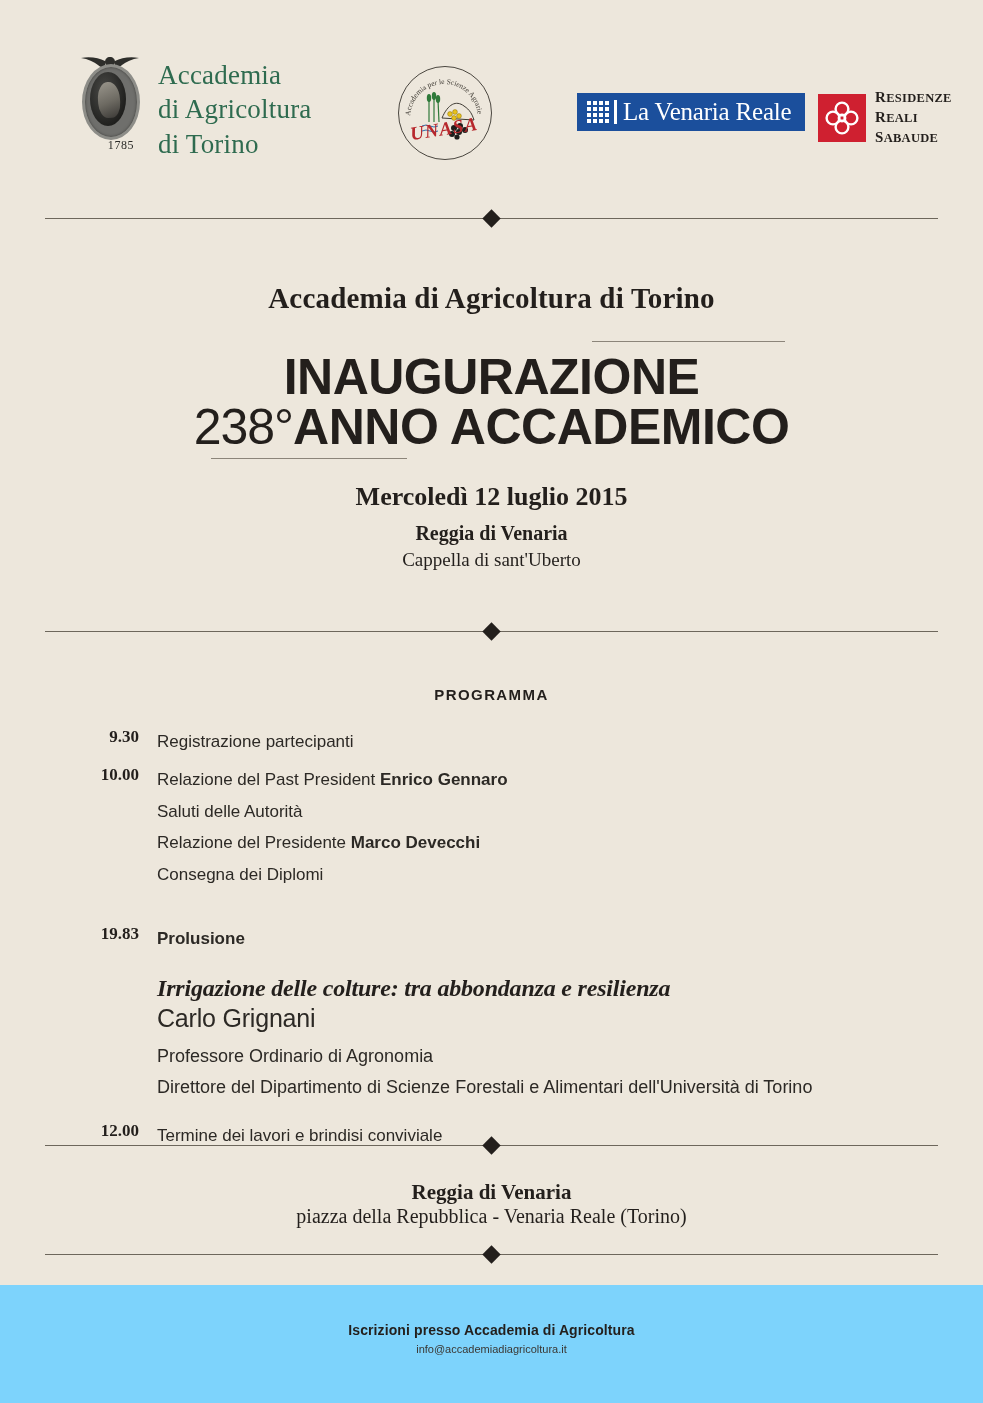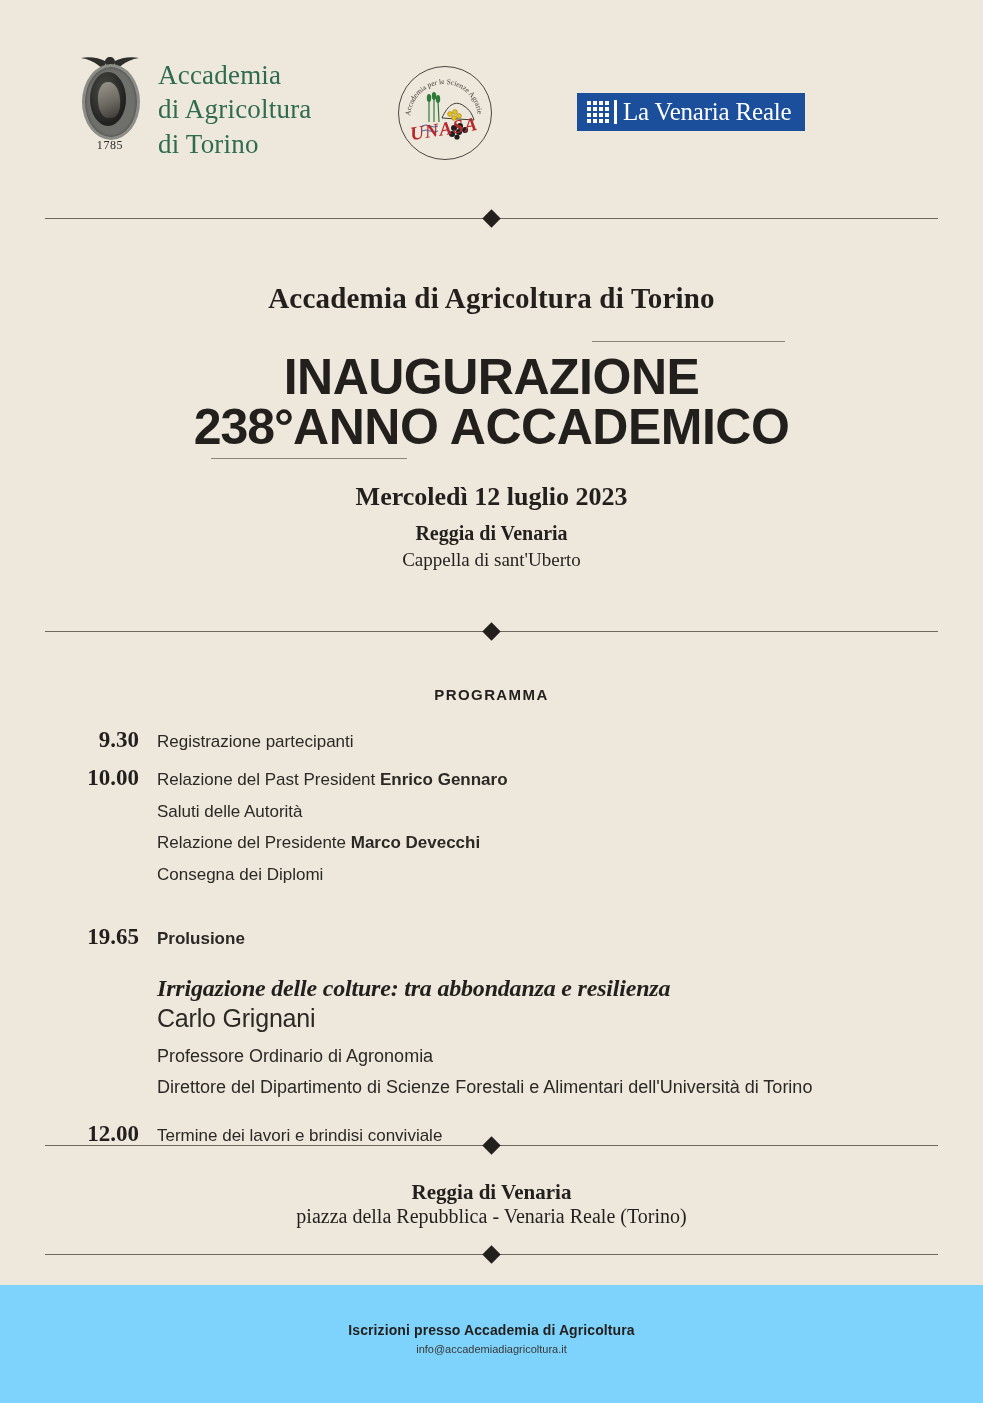--- a/index.html
+++ b/index.html
@@ -68,21 +68,21 @@
   .medallion .bust {
     position: absolute;
     left: 26px; top: 30px;
     width: 22px; height: 36px;
     border-radius: 48% 48% 42% 42%;
     background: linear-gradient(160deg, #9b978d 0%, #6d6a62 55%, #3a3835 100%);
     transform: rotate(-4deg);
   }
   .medallion .year {
     position: absolute;
-    left: 1px; top: 86px;
+    left: 12px; top: 86px;
     width: 74px;
     text-align: center;
     font-family: "Liberation Serif", serif;
     font-size: 12px;
     letter-spacing: 0.6px;
     color: #2b2b28;
   }
   .accademia-words {
     margin-left: 12px;
     margin-top: 6px;
@@ -223,21 +223,21 @@
   }
   .hero-title {
     font-family: "Liberation Sans", sans-serif;
     font-weight: bold;
     font-size: 50px;
     line-height: 0.99;
     letter-spacing: -0.5px;
     color: #231f1c;
   }
   .hero-title .light {
-    font-weight: bold;
+    font-weight: normal;
     letter-spacing: -1px;
   }
   .hero-date {
     font-family: "Liberation Serif", serif;
     font-weight: bold;
     font-size: 26px;
     color: #231f1c;
   }
   .hero-venue {
     font-family: "Liberation Serif", serif;
@@ -270,21 +270,21 @@
     width: 830px;
   }
   .slot { display: flex; align-items: flex-start; }
   .slot-time {
     width: 64px;
     flex: none;
     text-align: right;
     padding-right: 18px;
     font-family: "Liberation Serif", serif;
     font-weight: bold;
-    font-size: 23px;
+    font-size: 17px;
     color: #231f1c;
     padding-top: 1px;
   }
   .slot-body { flex: 1; }
   .line {
     font-family: "Liberation Sans", sans-serif;
     font-size: 17px;
     line-height: 1.85;
     color: #2c2925;
   }
@@ -445,20 +445,38 @@
           <i></i>
         <i></i>
           <i></i>
           <i></i>
           <i></i>
       </div>
       <div class="venaria-bar"></div>
       <div class="venaria-text">La Venaria Reale</div>
     </div>
 
+    <div class="sabaude-logo">
+      <div class="sabaude-mark">
+        <svg viewBox="0 0 48 48" width="48" height="48">
+          <g fill="none" stroke="#ffffff" stroke-width="2.4">
+            <circle cx="24" cy="15" r="6.4"></circle>
+            <circle cx="24" cy="33" r="6.4"></circle>
+            <circle cx="15" cy="24" r="6.4"></circle>
+            <circle cx="33" cy="24" r="6.4"></circle>
+            <circle cx="24" cy="24" r="3.2"></circle>
+          </g>
+        </svg>
+      </div>
+      <div class="sabaude-text">
+        <span>Residenze</span>
+        <span>Reali</span>
+        <span>Sabaude</span>
+      </div>
+    </div>
   </div>
 
   <div class="rule" style="top:212px">
     <div class="diamond"></div>
   </div>
 
   <div class="hero" style="top:282px">
     <div class="hero-kicker">Accademia di Agricoltura di Torino</div>
   </div>
 
@@ -467,21 +485,21 @@
   <div class="hero" style="top:353px">
     <div class="hero-title">INAUGURAZIONE</div>
     <div class="hero-title">
       <span class="light">238°</span><span>ANNO ACCADEMICO</span>
     </div>
   </div>
 
   <div class="short-rule" style="left:211px; top:458px; width:196px;"></div>
 
   <div class="hero" style="top:482px">
-    <div class="hero-date">Mercoledì 12 luglio 2023</div>
+    <div class="hero-date">Mercoledì 12 luglio 2015</div>
   </div>
   <div class="hero" style="top:522px">
     <div class="hero-venue">Reggia di Venaria</div>
   </div>
   <div class="hero" style="top:549px">
     <div class="hero-room">Cappella di sant'Uberto</div>
   </div>
 
   <div class="rule" style="top:625px">
     <div class="diamond"></div>
@@ -510,21 +528,21 @@
         <div class="line">
           <span>Relazione del Presidente </span><b>Marco Devecchi</b>
         </div>
         <div class="line">
           <span>Consegna dei Diplomi</span>
         </div>
       </div>
     </div>
 
     <div class="slot" style="margin-top:33px">
-      <div class="slot-time">19.65</div>
+      <div class="slot-time">19.83</div>
       <div class="slot-body">
         <div class="line" style="font-weight:bold">Prolusione</div>
         <div class="talk-title" style="margin-top:20px">Irrigazione delle colture: tra abbondanza e resilienza</div>
         <div class="speaker">Carlo Grignani</div>
         <div class="speaker-role" style="margin-top:8px">Professore Ordinario di Agronomia</div>
         <div class="speaker-role">Direttore del Dipartimento di Scienze Forestali e Alimentari dell'Università di Torino</div>
       </div>
     </div>
 
     <div class="slot" style="margin-top:16px">

